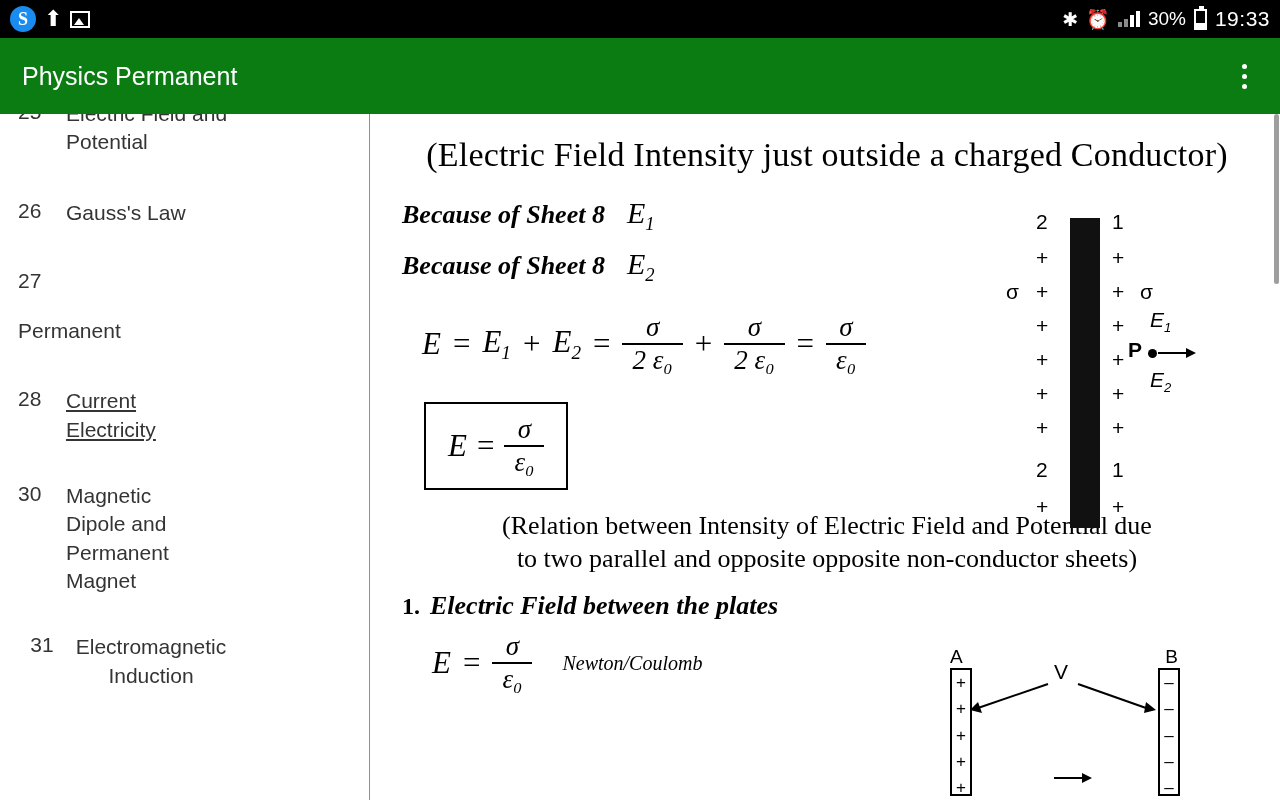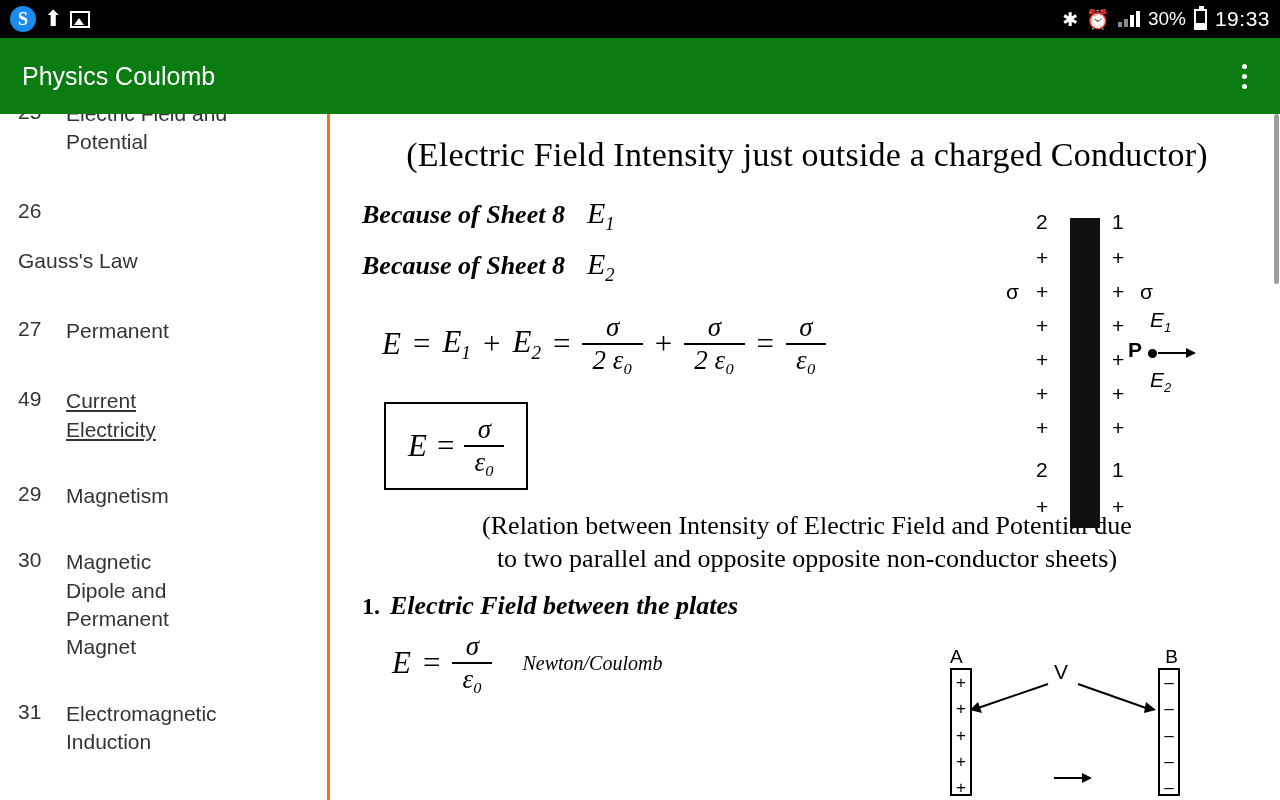--- a/index.html
+++ b/index.html
@@ -103,22 +103,22 @@
   }
 
   
   .content {
     display: flex;
     height: calc(800px - 38px - 76px);
   }
 
   
   .sidebar {
-    width: 330px;
-    border-right: 3px solid #f97316;
+    width: 370px;
+    border-right: 1px solid #f97316;
     background: #ffffff;
     overflow: hidden;
     position: relative;
     padding-top: 0;
   }
   .toc-item {
     display: flex;
     padding: 8px 14px 8px 18px;
     align-items: flex-start;
   }
@@ -291,56 +291,52 @@
         <i></i>
         <i></i>
       </div>
     <div class="battery-pct">30%</div>
     <div class="battery-icon"></div>
     <div class="clock">19:33</div>
   </div>
 </div>
 
 <div class="appbar">
-  <div class="app-title">Physics Coulomb</div>
+  <div class="app-title">Physics Permanent</div>
   <div class="overflow-btn">
     <span></span>
       <span></span>
       <span></span>
   </div>
 </div>
 
 <div class="content">
 
   <div class="sidebar">
     <div class="toc-item" style="margin-top:-22px;">
       <div class="toc-num">25</div>
       <div class="toc-label">Electric Field and Potential</div>
     </div>
-    <div class="toc-item" style="margin-top:26px;flex-direction:column;">
+    <div class="toc-item" style="margin-top:26px;">
       <div class="toc-num">26</div>
       <div class="toc-label">Gauss's Law</div>
     </div>
-    <div class="toc-item" style="margin-top:26px;">
+    <div class="toc-item" style="margin-top:26px;flex-direction:column;">
       <div class="toc-num">27</div>
       <div class="toc-label">Permanent</div>
     </div>
     <div class="toc-item" style="margin-top:26px;">
-      <div class="toc-num">49</div>
+      <div class="toc-num">28</div>
       <div class="toc-label" style="max-width:120px;text-decoration:underline;">Current Electricity</div>
-    </div>
-    <div class="toc-item" style="margin-top:22px;">
-      <div class="toc-num">29</div>
-      <div class="toc-label">Magnetism</div>
     </div>
     <div class="toc-item" style="margin-top:22px;">
       <div class="toc-num">30</div>
       <div class="toc-label" style="max-width:120px;">Magnetic Dipole and Permanent Magnet</div>
     </div>
-    <div class="toc-item" style="margin-top:22px;">
+    <div class="toc-item" style="margin-top:22px;text-align:center;">
       <div class="toc-num">31</div>
       <div class="toc-label" style="max-width:170px;">Electromagnetic Induction</div>
     </div>
   </div>
 
   <div class="page">
 
     <div class="heading">(Electric Field Intensity just outside a charged Conductor)</div>
 
     <div class="sheet-line">

